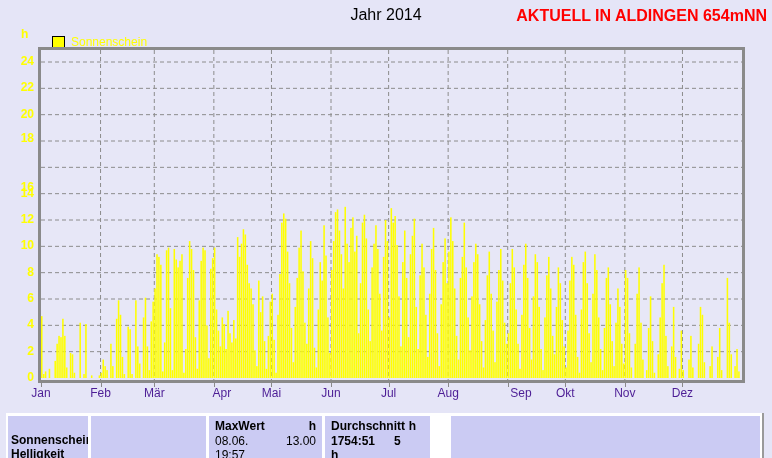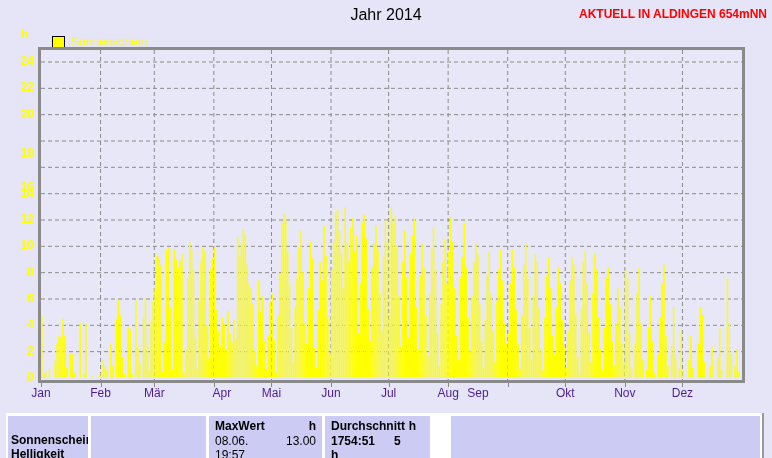--- a/index.html
+++ b/index.html
@@ -4,21 +4,21 @@
 <style>
   html,body{margin:0;padding:0;}
   body{
     width:772px;height:458px;position:relative;overflow:hidden;
     background:#E5E5F7;
     font-family:"Liberation Sans",sans-serif;
     -webkit-font-smoothing:none;
   }
   .title{position:absolute;top:6px;left:0;width:772px;text-align:center;
     font-size:16px;color:#000;}
-  .banner{position:absolute;top:7px;right:5px;font-size:12px;font-weight:bold;color:#FF0000;}
+  .banner{position:absolute;top:7px;right:5px;font-size:16px;font-weight:bold;color:#FF0000;}
   .unit-label{position:absolute;top:27px;left:21px;font-size:12px;font-weight:bold;color:#FFFF00;}
   .legend{position:absolute;top:35px;left:52px;display:flex;align-items:center;gap:6px;}
   .legend .swatch{width:11px;height:11px;background:#FFFF00;border:1px solid #000;}
   .legend .lab{font-size:12px;color:#FFFF00;}
   .frame{position:absolute;left:38px;top:47px;width:701px;height:330px;
     border:3px solid #8A8A8A;background:#E7E7F7;}
   .frame svg{display:block;}
   .ytick{position:absolute;width:34px;left:0;text-align:right;font-size:12px;
     font-weight:bold;color:#FFFF00;line-height:13px;}
   .xtick{position:absolute;top:383px;width:1px;height:4px;background:#8A8A8A;}
@@ -405,42 +405,42 @@
 <div id="axis-layer">
     <div class="ytick" style="top: 371px;">0</div>
     <div class="ytick" style="top: 344.667px;">2</div>
     <div class="ytick" style="top: 318.333px;">4</div>
     <div class="ytick" style="top: 292px;">6</div>
     <div class="ytick" style="top: 265.667px;">8</div>
     <div class="ytick" style="top: 239.333px;">10</div>
     <div class="ytick" style="top: 213px;">12</div>
     <div class="ytick" style="top: 186.667px;">14</div>
     <div class="ytick" style="top: 160.333px; margin-top: 21px;">16</div>
-    <div class="ytick" style="top: 147px;">18</div>
+    <div class="ytick" style="top: 132px;">18</div>
     <div class="ytick" style="top: 107.667px;">20</div>
     <div class="ytick" style="top: 81.3333px;">22</div>
     <div class="ytick" style="top: 55px;">24</div>
     <div class="xtick" style="left: 41px;"></div>
     <div class="mlabel" style="left: 41px;">Jan</div>
     <div class="xtick" style="left: 100.537px;"></div>
     <div class="mlabel" style="left: 100.537px;">Feb</div>
     <div class="xtick" style="left: 154.312px;"></div>
     <div class="mlabel" style="left: 154.312px;">Mär</div>
     <div class="xtick" style="left: 213.849px;"></div>
     <div class="mlabel" style="left: 213.849px; margin-left: 8px;">Apr</div>
     <div class="xtick" style="left: 271.466px;"></div>
     <div class="mlabel" style="left: 271.466px;">Mai</div>
     <div class="xtick" style="left: 331.003px;"></div>
     <div class="mlabel" style="left: 331.003px;">Jun</div>
     <div class="xtick" style="left: 388.619px;"></div>
     <div class="mlabel" style="left: 388.619px;">Jul</div>
     <div class="xtick" style="left: 448.156px;"></div>
     <div class="mlabel" style="left: 448.156px;">Aug</div>
     <div class="xtick" style="left: 507.693px;"></div>
-    <div class="mlabel" style="left: 478px;">Sep</div>
+    <div class="mlabel" style="left: 521px;">Sep</div>
     <div class="xtick" style="left: 565.31px;"></div>
     <div class="mlabel" style="left: 565.31px;">Okt</div>
     <div class="xtick" style="left: 624.847px;"></div>
     <div class="mlabel" style="left: 624.847px;">Nov</div>
     <div class="xtick" style="left: 682.463px;"></div>
     <div class="mlabel" style="left: 682.463px;">Dez</div>
   </div>
 
 <div class="tbl">
   <div class="cell" style="left:2px;width:80px;">

